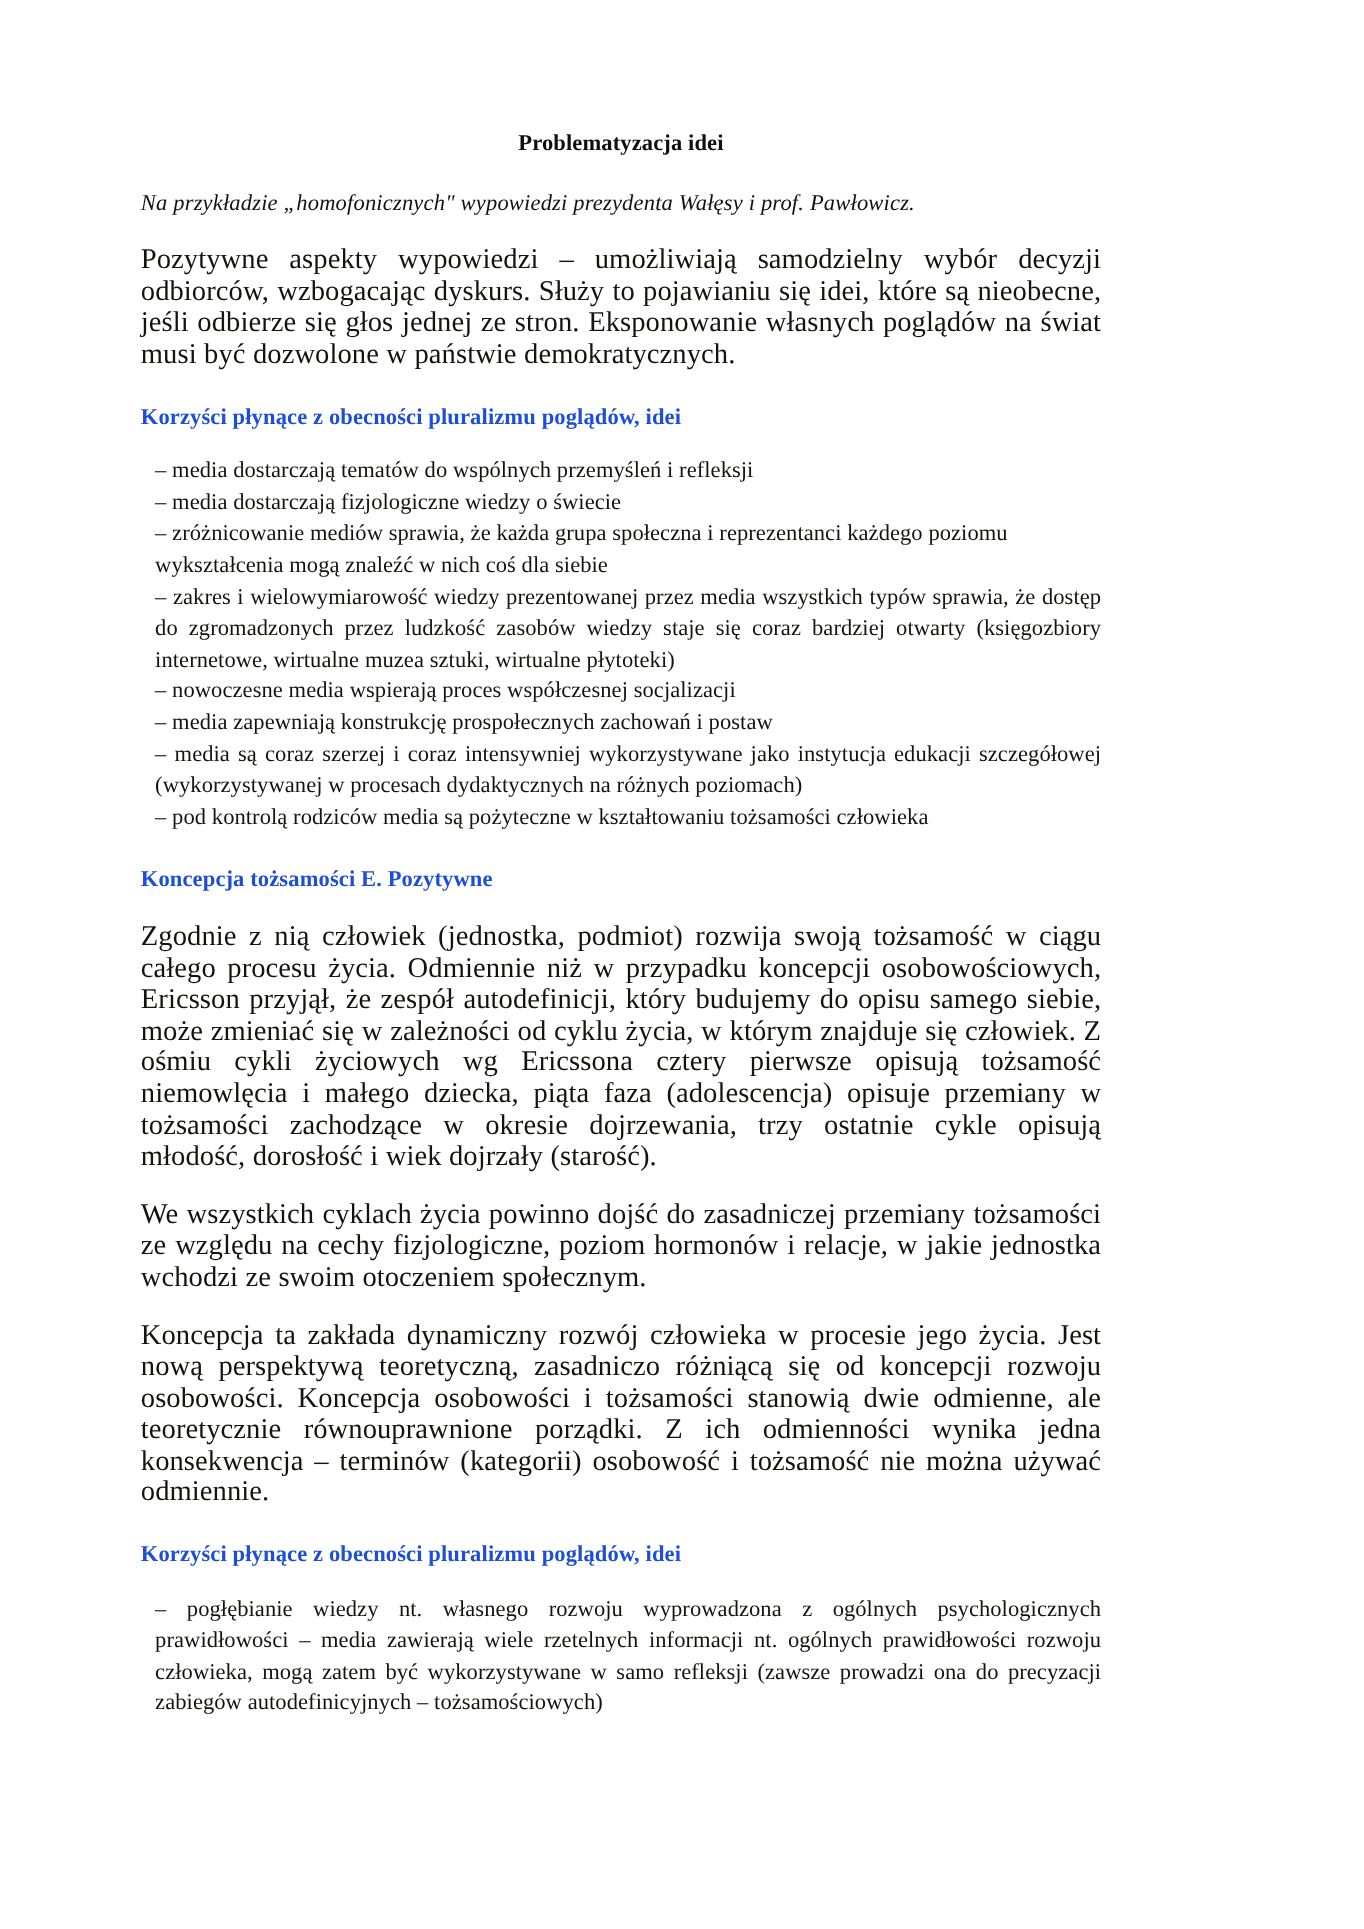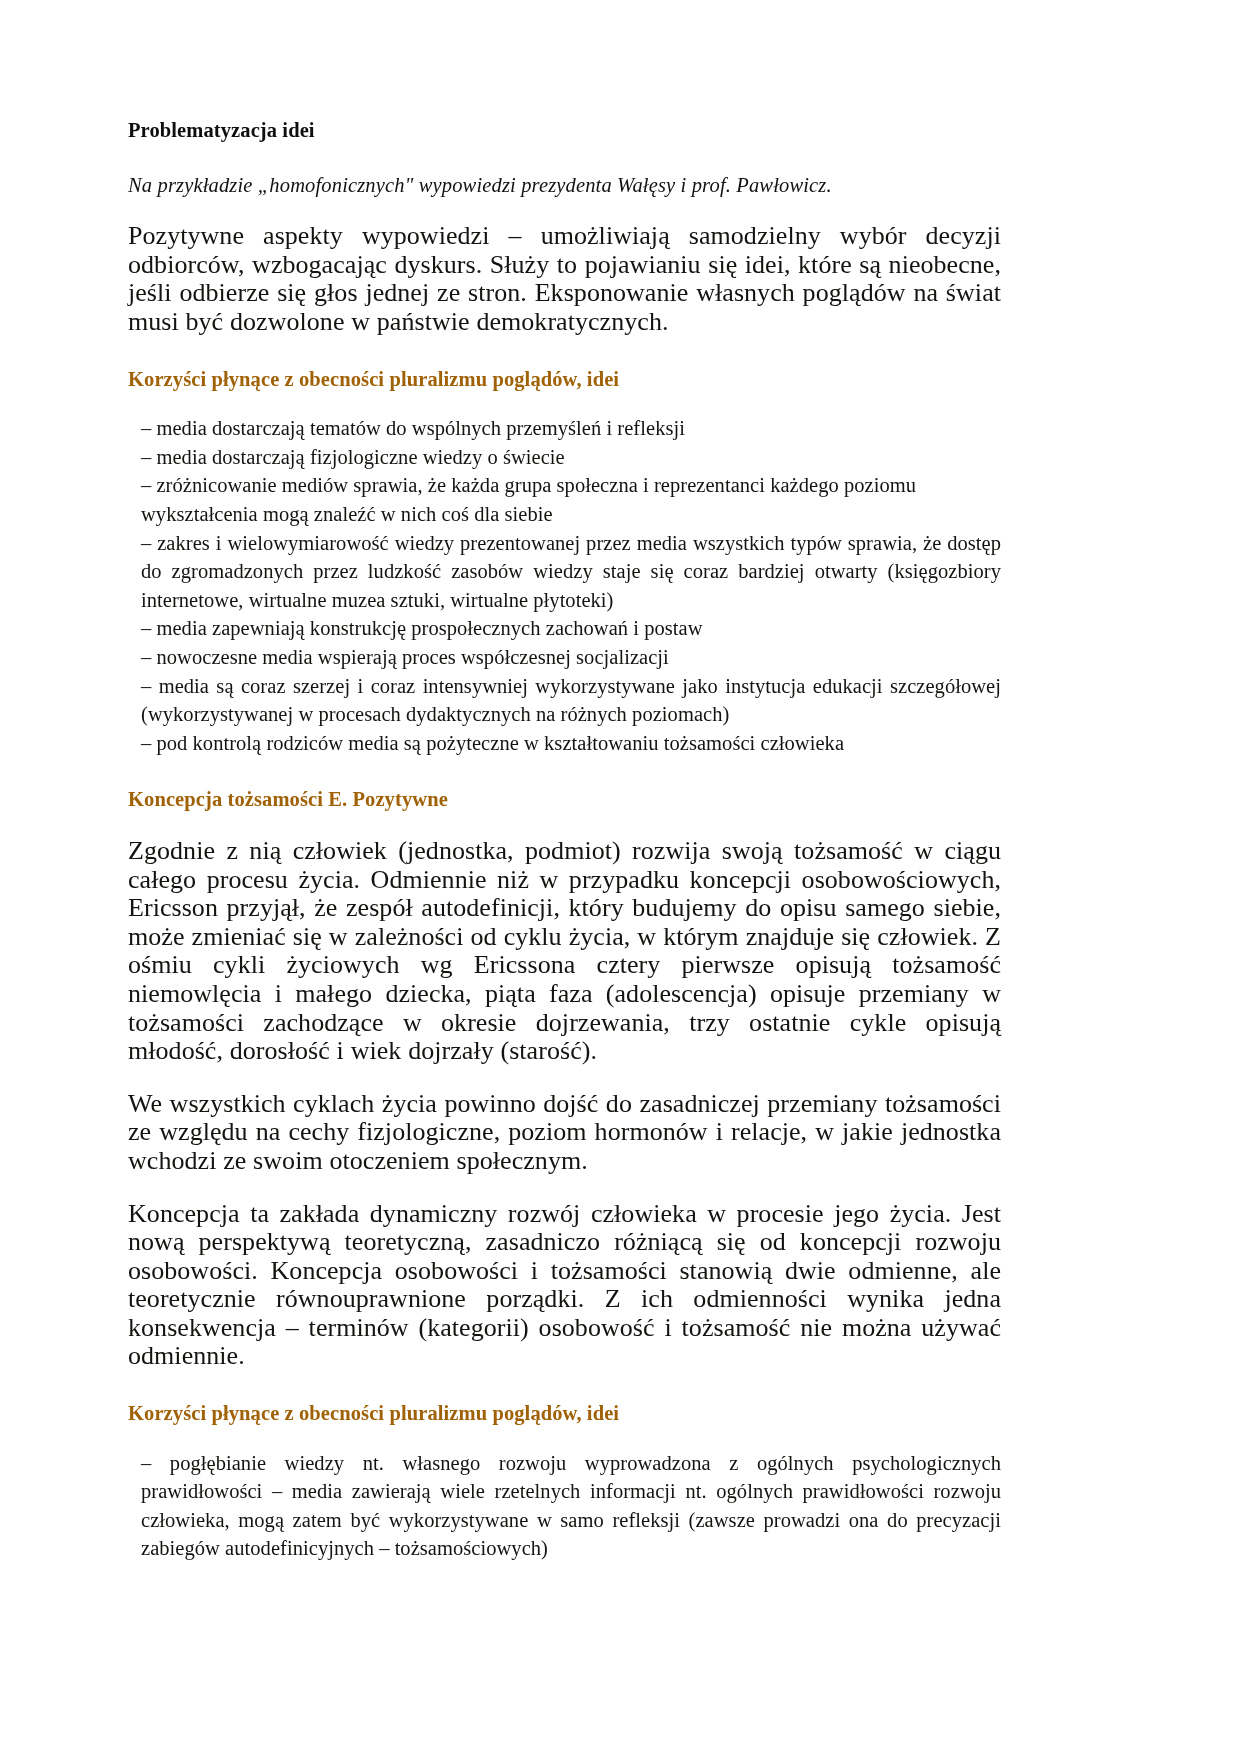--- a/index.html
+++ b/index.html
@@ -23,21 +23,21 @@
     width: 873px;
   }
   .doc-title {
     font-family: "Liberation Serif", "DejaVu Serif", serif;
     font-weight: bold;
     font-size: 20.5px;
     line-height: 1.2;
     color: #100f0d;
     letter-spacing: 0.1px;
     margin: 0 0 0 0;
-    text-align: left;
+    text-align: center;
   }
   .subtitle {
     font-family: "Liberation Serif", "DejaVu Serif", serif;
     font-style: italic;
     font-weight: normal;
     font-size: 20.5px;
     line-height: 1.25;
     color: #131210;
     margin: 30px 0 0 0;
     text-align: left;
@@ -52,21 +52,21 @@
     text-align: justify;
     text-justify: inter-word;
     letter-spacing: 0.05px;
     word-spacing: 0.2px;
   }
   .section-head {
     font-family: "Liberation Serif", "DejaVu Serif", serif;
     font-weight: bold;
     font-size: 20.5px;
     line-height: 1.25;
-    color: #a16207;
+    color: #1d4ed8;
     margin: 30px 0 0 0;
     text-align: left;
     letter-spacing: 0.1px;
   }
   .bullet-list {
     margin: 22px 0 0 0;
     padding: 0;
     list-style: none;
   }
   .bullet-list li {
@@ -107,22 +107,22 @@
 
     <p class="para">Pozytywne aspekty wypowiedzi – umożliwiają samodzielny wybór decyzji odbiorców, wzbogacając dyskurs. Służy to pojawianiu się idei, które są nieobecne, jeśli odbierze się głos jednej ze stron. Eksponowanie własnych poglądów na świat musi być dozwolone w państwie demokratycznych.</p>
 
     <h2 class="section-head">Korzyści płynące z obecności pluralizmu poglądów, idei</h2>
 
     <ul class="bullet-list">
       <li>– media dostarczają tematów do wspólnych przemyśleń i refleksji</li>
       <li>– media dostarczają fizjologiczne wiedzy o świecie</li>
       <li>– zróżnicowanie mediów sprawia, że każda grupa społeczna i reprezentanci każdego poziomu wykształcenia mogą znaleźć w nich coś dla siebie</li>
       <li class="justified">– zakres i wielowymiarowość wiedzy prezentowanej przez media wszystkich typów sprawia, że dostęp do zgromadzonych przez ludzkość zasobów wiedzy staje się coraz bardziej otwarty (księgozbiory internetowe, wirtualne muzea sztuki, wirtualne płytoteki)</li>
+      <li>– nowoczesne media wspierają proces współczesnej socjalizacji</li>
       <li>– media zapewniają konstrukcję prospołecznych zachowań i postaw</li>
-      <li>– nowoczesne media wspierają proces współczesnej socjalizacji</li>
       <li class="justified">– media są coraz szerzej i coraz intensywniej wykorzystywane jako instytucja edukacji szczegółowej (wykorzystywanej w procesach dydaktycznych na różnych poziomach)</li>
       <li>– pod kontrolą rodziców media są pożyteczne w kształtowaniu tożsamości człowieka</li>
     </ul>
 
     <h2 class="section-head">Koncepcja tożsamości E. Pozytywne</h2>
 
     <p class="para">Zgodnie z nią człowiek (jednostka, podmiot) rozwija swoją tożsamość w ciągu całego procesu życia. Odmiennie niż w przypadku koncepcji osobowościowych, Ericsson przyjął, że zespół autodefinicji, który budujemy do opisu samego siebie, może zmieniać się w zależności od cyklu życia, w którym znajduje się człowiek. Z ośmiu cykli życiowych wg Ericssona cztery pierwsze opisują tożsamość niemowlęcia i małego dziecka, piąta faza (adolescencja) opisuje przemiany w tożsamości zachodzące w okresie dojrzewania, trzy ostatnie cykle opisują młodość, dorosłość i wiek dojrzały (starość).</p>
 
     <p class="para">We wszystkich cyklach życia powinno dojść do zasadniczej przemiany tożsamości ze względu na cechy fizjologiczne, poziom hormonów i relacje, w jakie jednostka wchodzi ze swoim otoczeniem społecznym.</p>
 

